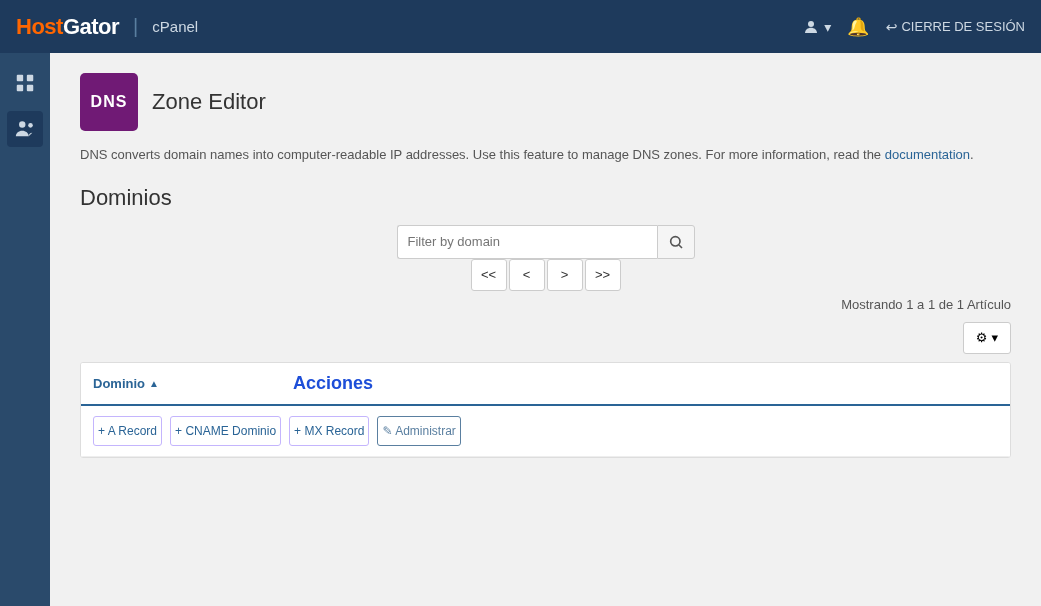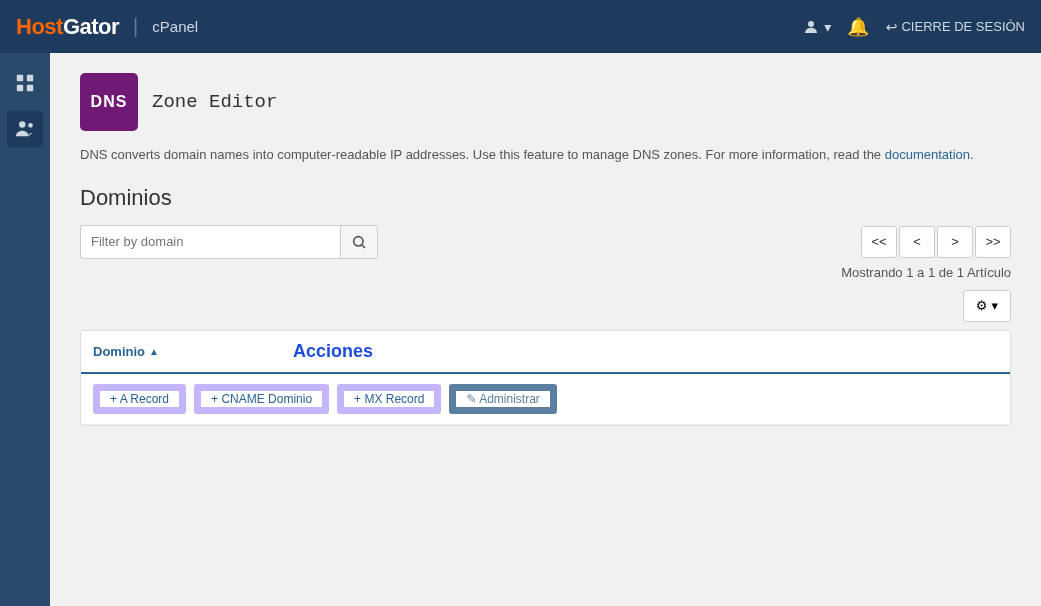--- a/index.html
+++ b/index.html
@@ -92,21 +92,21 @@
       border-radius: 5px;
       display: flex;
       align-items: center;
       justify-content: center;
       color: #fff;
       font-size: 13px;
       font-weight: bold;
       flex-direction: column;
     }
     .dns-icon .dns-text { font-size: 16px; font-weight: bold; letter-spacing: 1px; }
-    .page-title { font-size: 19px; color: #333; font-weight: normal; font-family: Liberation Mono, monospace; }
+    .page-title { font-size: 22px; color: #333; font-weight: normal; }
 
     
     .description {
       font-size: 13px;
       color: #555;
       margin-bottom: 20px;
       line-height: 1.5;
     }
     .description a { color: #2a6496; text-decoration: none; }
 
@@ -117,20 +117,21 @@
       font-weight: normal;
       margin-bottom: 14px;
     }
 
     
     .filter-row {
       display: flex;
       align-items: center;
       justify-content: space-between;
       margin-bottom: 6px;
+      flex-direction: column;
     }
     .filter-left { display: flex; align-items: center; gap: 0; }
     .filter-input {
       width: 260px;
       height: 34px;
       padding: 6px 10px;
       border: 1px solid #ccc;
       border-right: none;
       border-radius: 3px 0 0 3px;
       font-size: 13px;
@@ -233,22 +234,22 @@
       color: #333;
     }
     .td-actions {
       flex: 1;
       display: flex;
       gap: 8px;
       flex-wrap: wrap;
     }
     .action-btn {
       height: 30px;
-      padding: 0 10px;
-      border: 7px solid #c4b5fd;
+      padding: 0 4px;
+      border: 1px solid #c4b5fd;
       border-radius: 3px;
       background: #fff;
       color: #2a6496;
       cursor: pointer;
       font-size: 12px;
       display: flex;
       align-items: center;
       gap: 3px;
     }
     .action-btn.admin { border-color: #5a7fa0; color: #5a7fa0; }

